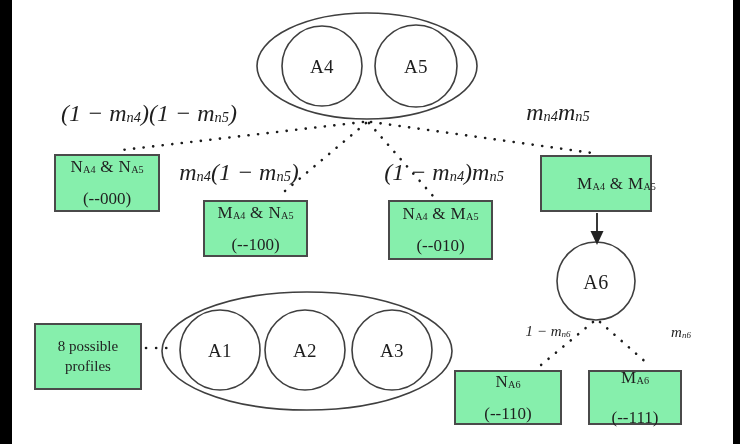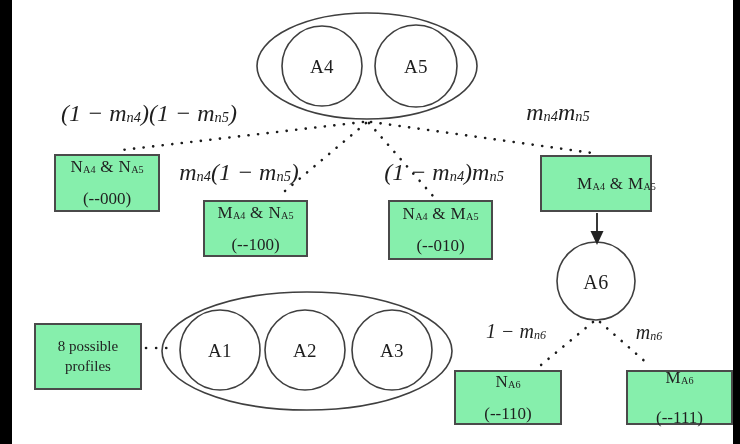--- a/index.html
+++ b/index.html
@@ -14,21 +14,21 @@
   .edge-bar.right { right:0; width:7px; }
 
   .node-label {
     position:absolute; transform:translate(-50%,-50%);
     font-size:19px; white-space:nowrap; letter-spacing:0.5px;
   }
   .branch-label {
     position:absolute; transform:translate(-50%,-50%);
     font-size:24px; white-space:nowrap;
   }
-  .branch-label.small { font-size:20px; }
+  .branch-label.small { font-size:15px;margin-left:32px; }
   .math { font-style:italic; }
   sub { font-size:0.6em; line-height:0; vertical-align:-0.12em; letter-spacing:0; }
 
   .obox {
     position:absolute; background:#86efac; border:2px solid #4a4a4a;
     display:flex; flex-direction:column; align-items:center; justify-content:center;
     box-sizing:border-box;
   }
   .obox .title { font-size:17px; letter-spacing:0.4px; white-space:nowrap; }
   .obox .code  { font-size:17px; margin-top:12px; white-space:nowrap; }
@@ -97,21 +97,21 @@
     <div class="code">(--010)</div>
   </div>
   <div class="obox" style="left:540px; top:155px; width:112px; height:57px;padding-left:41px;">
     <div class="title">M<sub>A4</sub> &amp; M<sub>A5</sub></div>
   </div>
 
   <div class="obox" style="left:454px; top:370px; width:108px; height:55px;">
     <div class="title">N<sub>A6</sub></div>
     <div class="code">(--110)</div>
   </div>
-  <div class="obox" style="left:626px; top:370px; width:107px; height:55px;gap:8px;">
+  <div class="obox" style="left:588px; top:370px; width:94px; height:55px;gap:8px;">
     <div class="title">M<sub>A6</sub></div>
     <div class="code">(--111)</div>
   </div>
 
   <div class="obox annotation" style="left:34px; top:323px; width:108px; height:67px;">
     <div class="line">8 possible</div>
     <div class="line">profiles</div>
   </div>
 
 </div>

